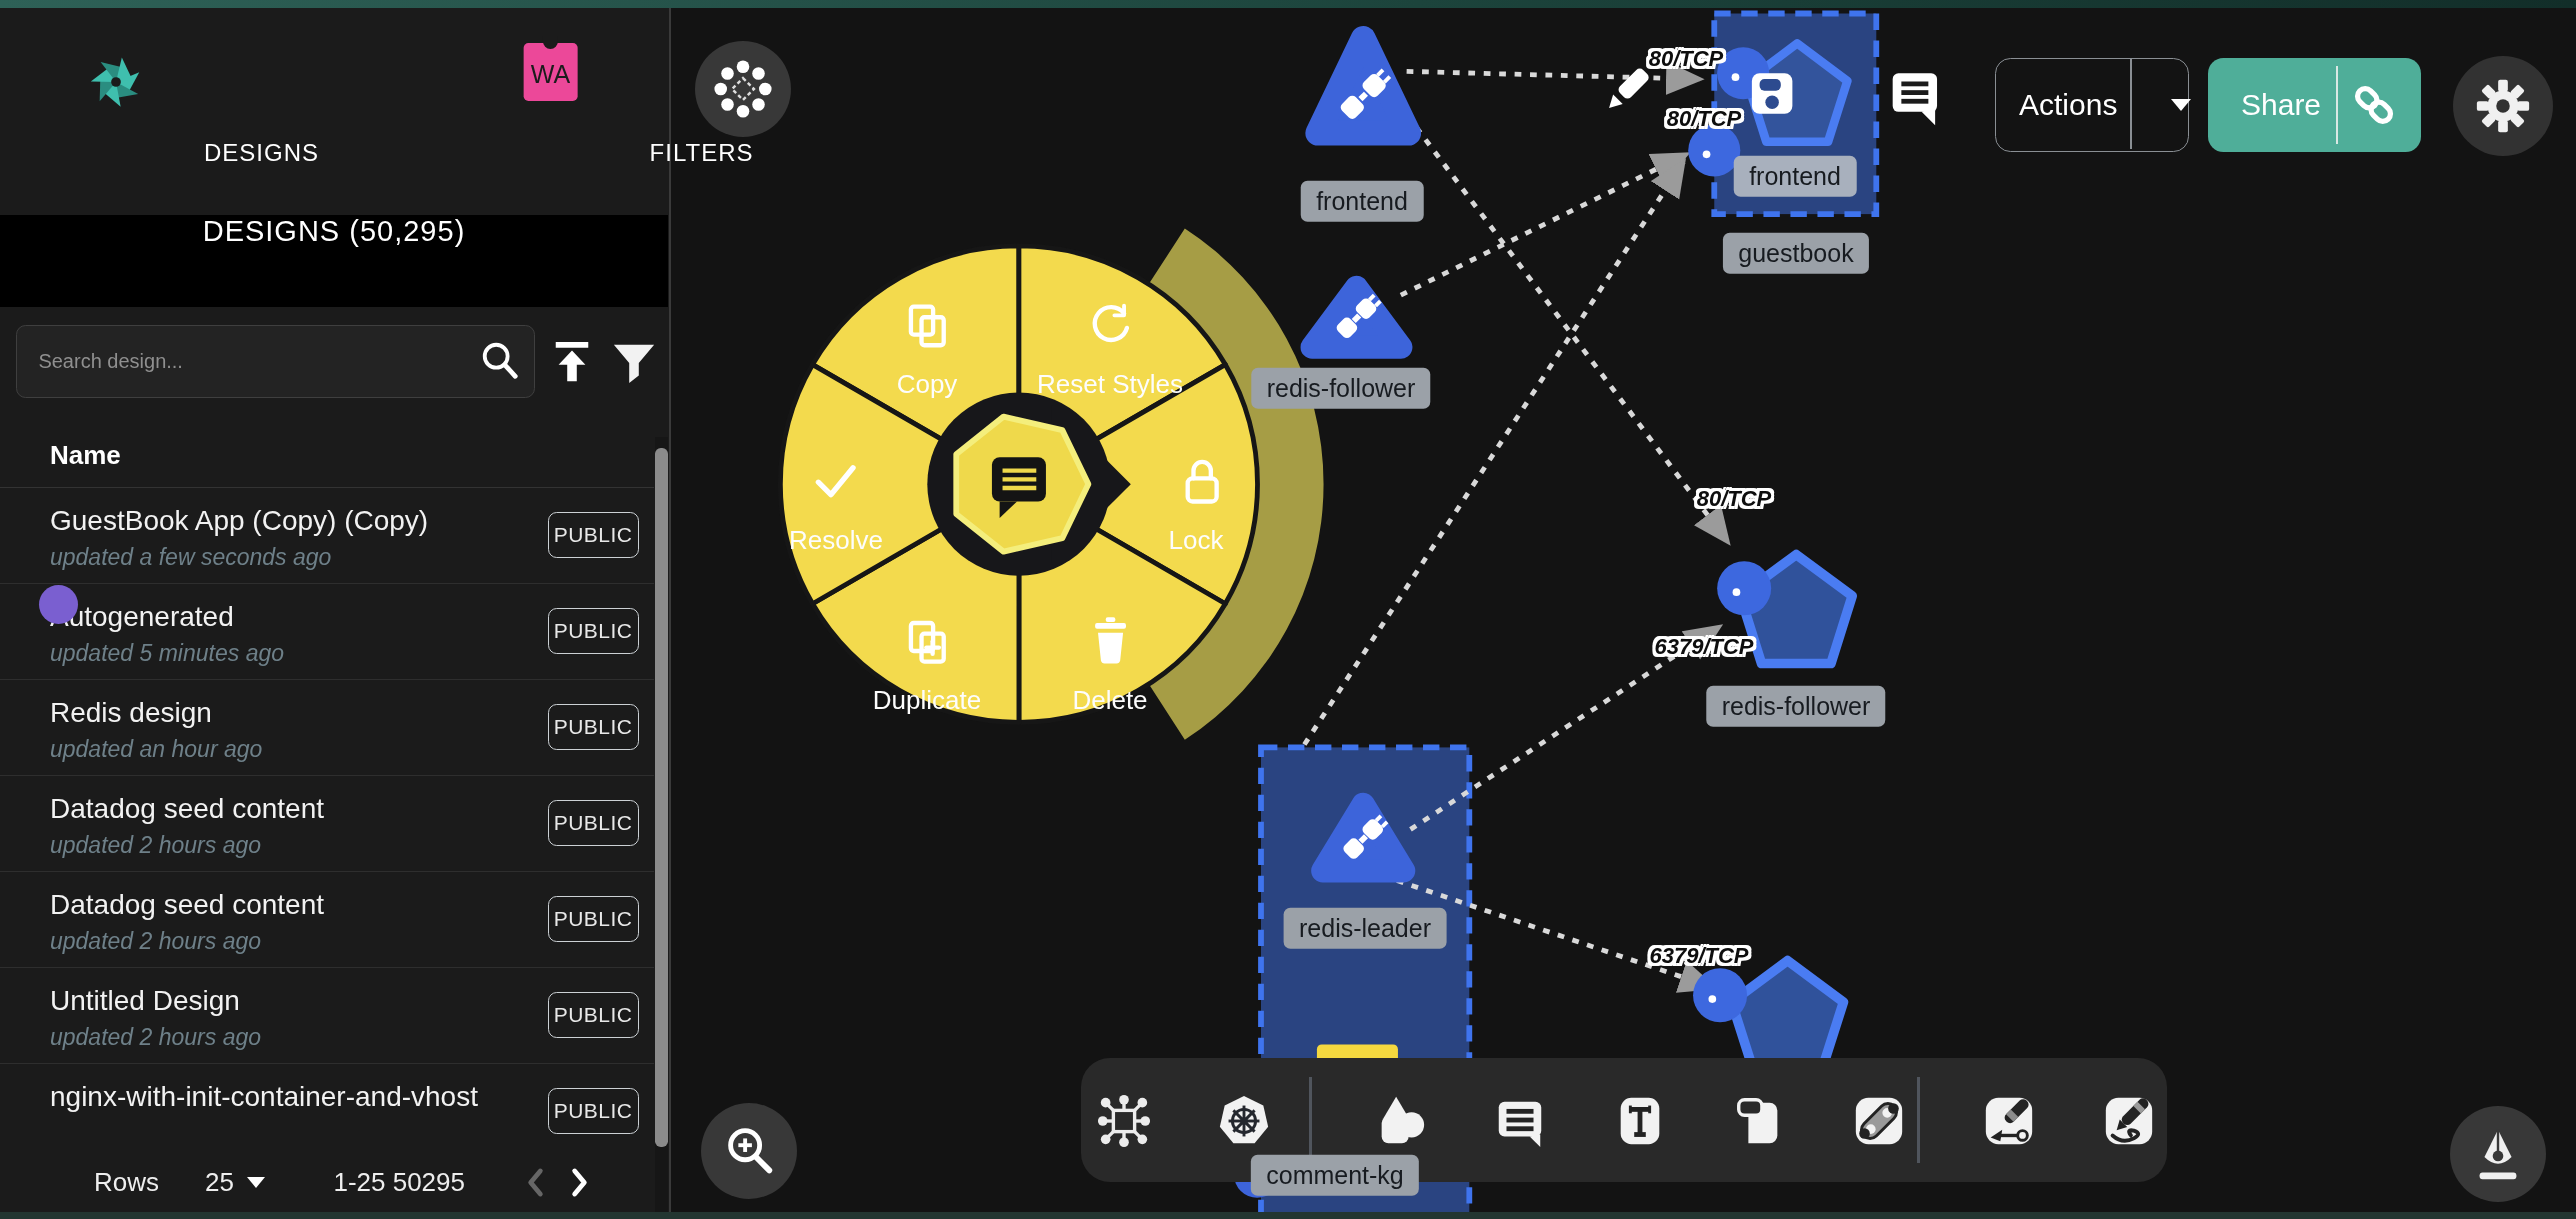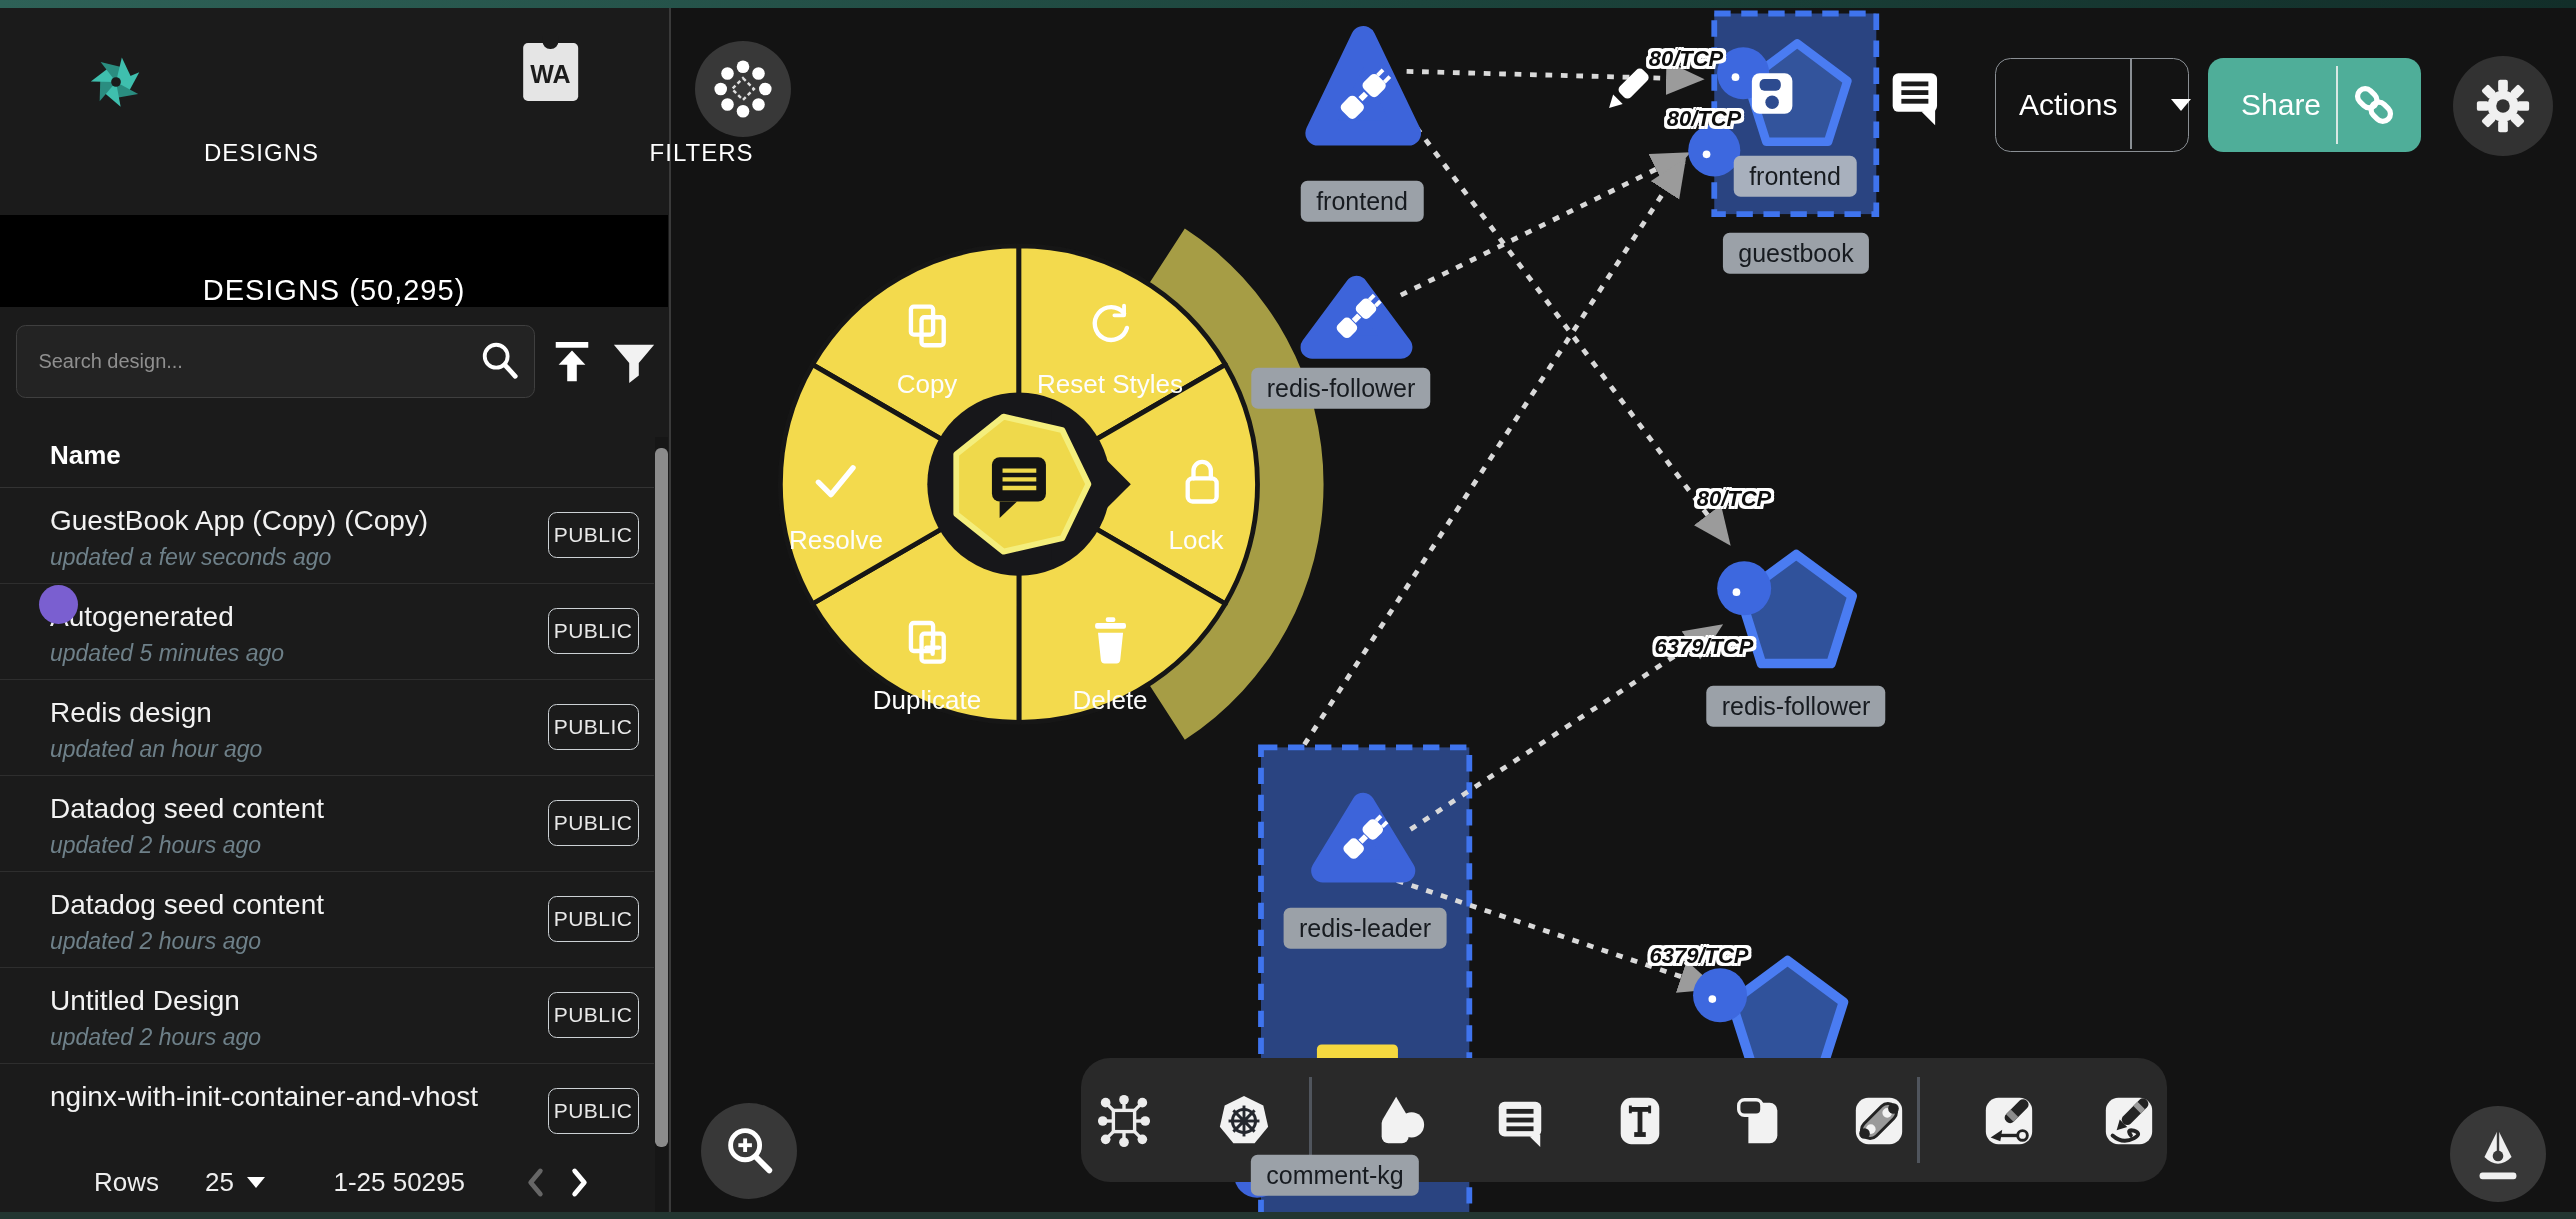--- a/index.html
+++ b/index.html
@@ -12,26 +12,26 @@
   .top-strip { left:0; top:0; width:2576px; height:7.7px;
     background:linear-gradient(90deg,#2e6157,#1c443c 55%,#122e29); }
   .bottom-strip { left:0; top:1212px; width:2576px; height:7.7px; background:#233631; }
 
   
   .sidebar { left:0; top:7.7px; width:671px; height:1204px; background:#1b1b1b; border-right:2.9px solid #3a3a3a; }
   .tab { position:absolute; top:0; width:203px; height:207px; text-align:center; cursor:pointer; }
   .tab .ticon { position:absolute; left:50%; top:42px; transform:translateX(-50%); }
   .tab .tlabel { position:absolute; width:100%; top:131px; color:#fff; font-size:24px; letter-spacing:1px;text-align:right; }
   .tab-underline { position:absolute; height:3.9px; background:#4FB3A0; border-radius:1.9px; }
-  .wa-badge { display:inline-block; background:#e5e5e5; color:#1c1c1c; font-weight:bold;
+  .wa-badge { display:inline-block; background:#ec4899; color:#1c1c1c; font-weight:normal;
     font-size:25px; padding:17.4px 7.7px 11.6px 7.7px; border-radius:4.8px; position:relative; }
   .wa-notch { position:absolute; top:-6.8px; left:50%; transform:translateX(-50%);
     width:15.4px; height:13.5px; background:#1b1b1b; border-radius:0 0 7.7px 7.7px; }
   .panel-header { left:0; top:207px; width:668px; height:92px; background:#000;
-    color:#fff; font-size:29px; letter-spacing:1px; display:flex; align-items:flex-end; justify-content:center; }
+    color:#fff; font-size:29px; letter-spacing:1px; display:flex; align-items:flex-start; justify-content:center; }
   .search-box { left:16.4px; top:317px; width:519px; height:73px; background:#232323;
     border:1.9px solid #3f3f3f; border-radius:9.6px; }
   .search-box input { position:absolute; left:21px; top:0; width:415px; height:100%;
     background:transparent; border:none; outline:none; color:#ddd; font-size:20px;
     font-family:"Liberation Sans",sans-serif; }
   .search-box input::placeholder { color:#8f8f8f; }
   .name-header { left:50px; top:432px; color:#fff; font-size:26px; font-weight:bold; }
   .rows-wrap { left:0; top:479px; width:654px; height:668px; border-top:1.9px solid #333; }
   .drow { position:relative; width:100%; height:96px; border-bottom:1.9px solid #2e2e2e;padding-left:16px; }
   .drow .dname { position:absolute; left:50px; top:17.4px; color:#f2f2f2; font-size:28px; }

